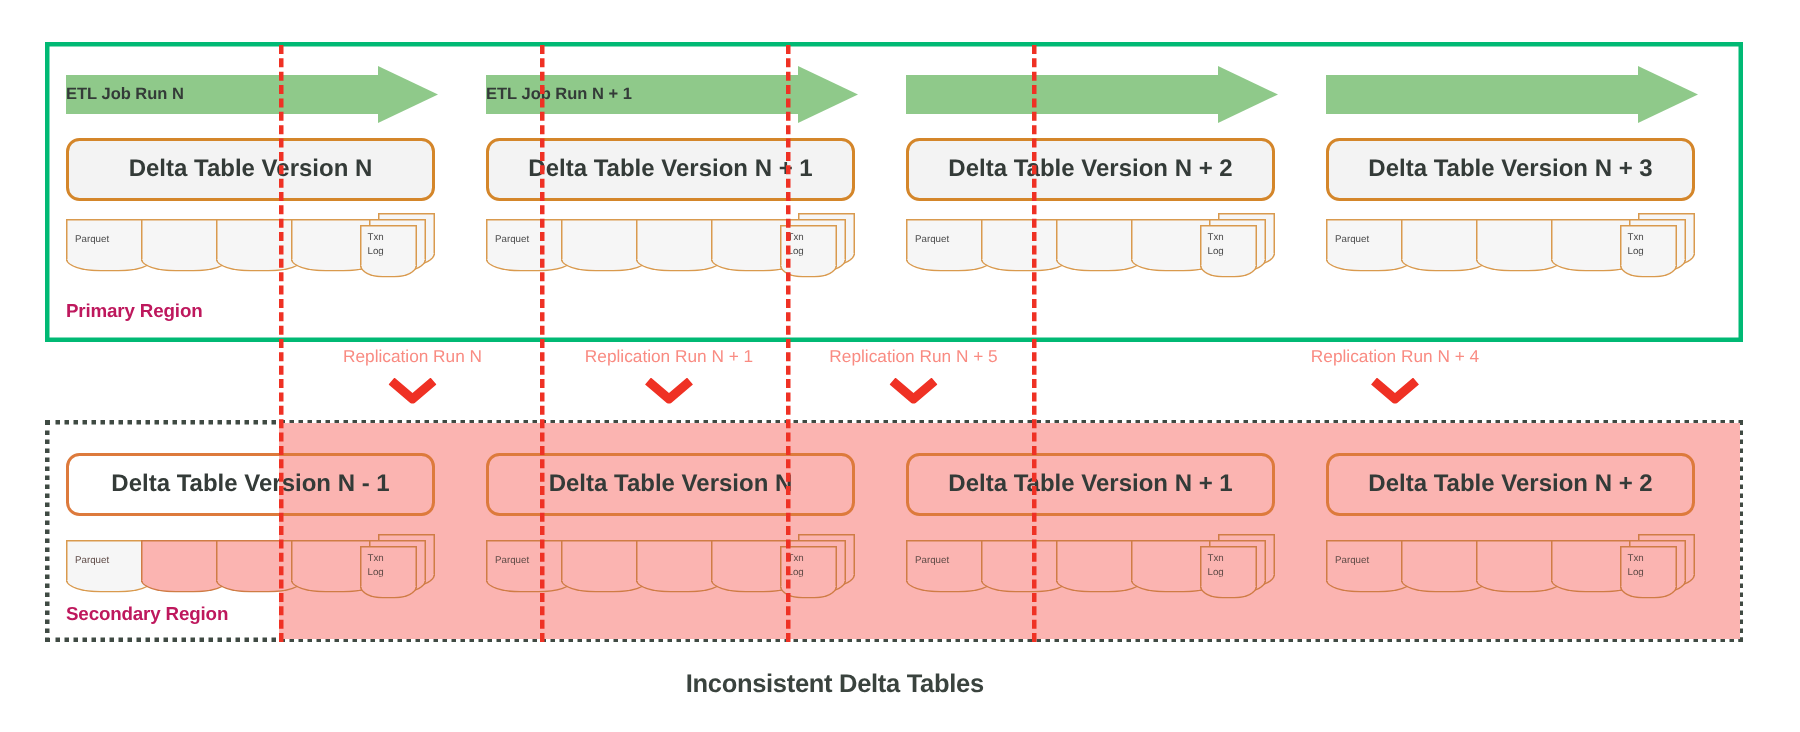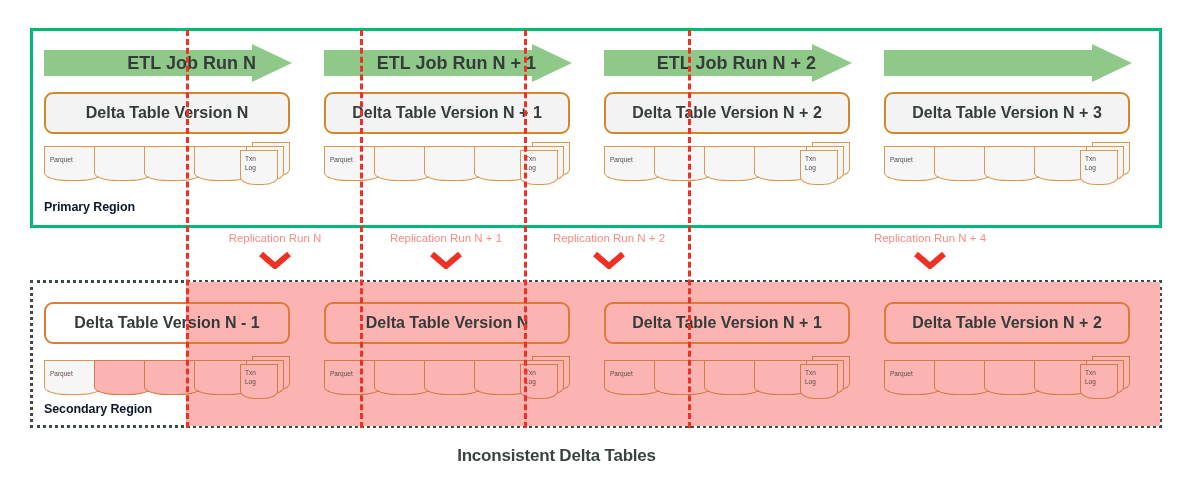--- a/index.html
+++ b/index.html
@@ -52,21 +52,21 @@
     width: 974px;
     height: 144px;
     background: #fbb4b1;
   }
 
   
   .region-label {
     position: absolute;
     font-size: 12.5px;
     font-weight: bold;
-    color: #0f172a;
+    color: #be185d;
     letter-spacing: -0.1px;
     white-space: nowrap;
   }
   .region-label.primary { left: 44px; top: 200px; }
   .region-label.secondary { left: 44px; top: 402px; }
 
   
   .col {
     position: absolute;
     width: 248px;
@@ -98,22 +98,22 @@
     border-top: 19px solid transparent;
     border-bottom: 19px solid transparent;
     border-left: 40px solid #8fc98a;
   }
   .etl-arrow .arrow-label {
     position: absolute;
     left: 0; top: 6px;
     width: 212px;
     height: 26px;
     line-height: 26px;
-    text-align: right;
-    font-size: 18px;
+    text-align: left;
+    font-size: 11px;
     font-weight: bold;
     color: #343b38;
     white-space: nowrap;
   }
 
   
   .delta-box {
     position: absolute;
     width: 246px;
     height: 42px;
@@ -341,21 +341,20 @@
           <span class="txn-label"><span>Txn</span><br><span>Log</span></span>
         </div>
       </div>
     </div>
   </div>
 
   <div class="col c2">
     <div class="etl-arrow">
       <div class="arrow-body"></div>
       <div class="arrow-head"></div>
-      <div class="arrow-label">ETL Job Run N + 2</div>
     </div>
     <div class="delta-box primary">
       <span class="delta-label">Delta Table Version N + 2</span>
     </div>
     <div class="file-row primary">
       <div class="pq-file p0">
           <span class="pq-label">Parquet</span>
         </div>
       <div class="pq-file p1"></div>
       <div class="pq-file p2"></div>
@@ -498,21 +497,21 @@
   <div class="repl" style="left:367px;">
     <div class="repl-label">Replication Run N + 1</div>
     <div class="chevron">
       <svg width="32" height="17" viewBox="0 0 32 17">
           <path d="M2 2 L16 14 L30 2" stroke="#ef3124" stroke-width="6" fill="none"></path>
         </svg>
     </div>
   </div>
 
   <div class="repl" style="left:530px;">
-    <div class="repl-label">Replication Run N + 2</div>
+    <div class="repl-label">Replication Run N + 5</div>
     <div class="chevron">
       <svg width="32" height="17" viewBox="0 0 32 17">
           <path d="M2 2 L16 14 L30 2" stroke="#ef3124" stroke-width="6" fill="none"></path>
         </svg>
     </div>
   </div>
 
 
   <div class="repl" style="left:851px;">
     <div class="repl-label">Replication Run N + 4</div>

